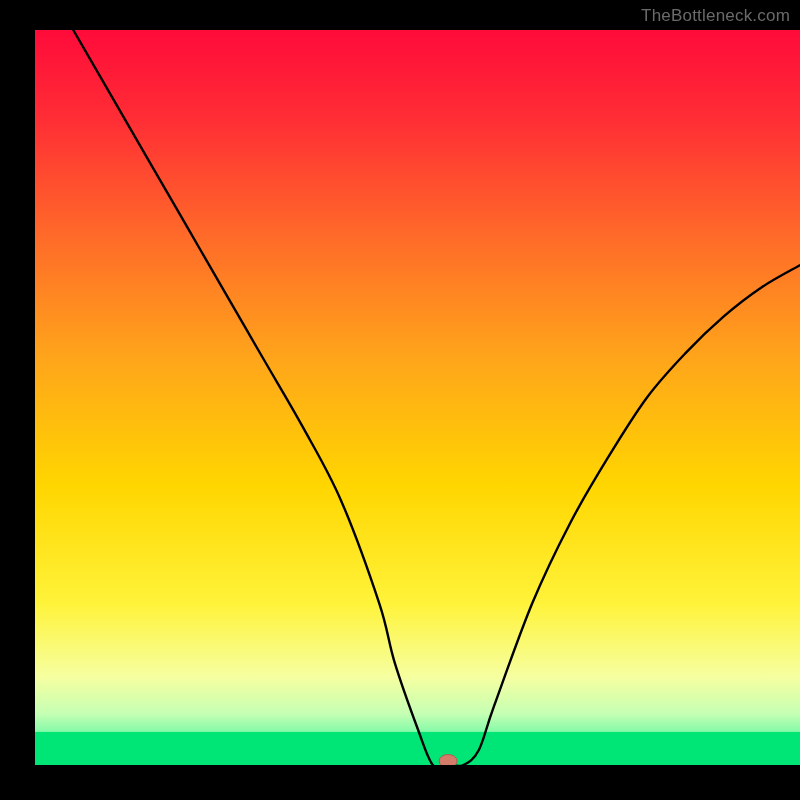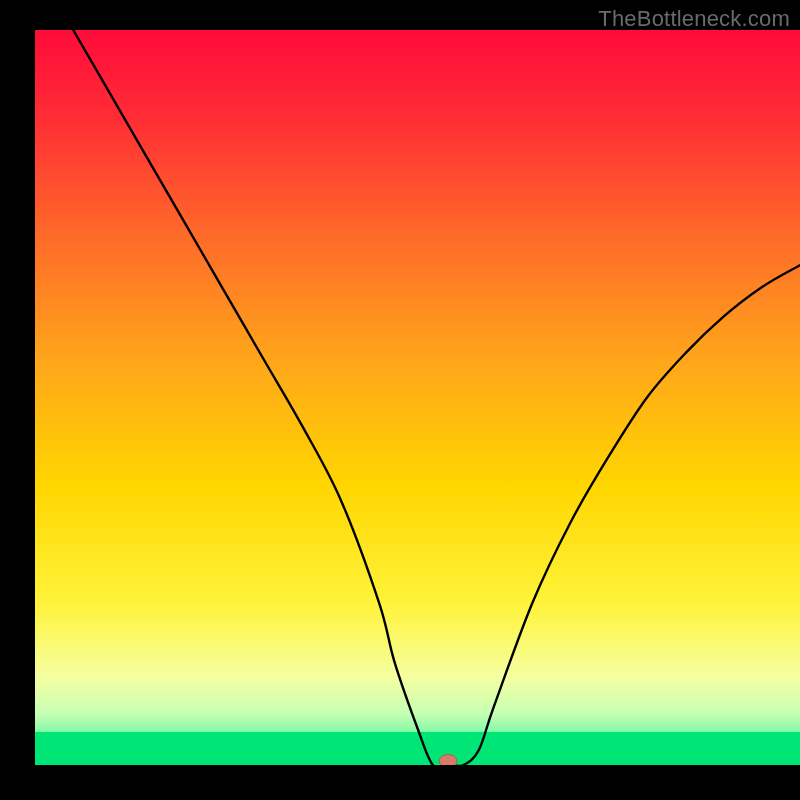--- a/index.html
+++ b/index.html
@@ -14,21 +14,21 @@
   #stage {
     position: relative;
     width: 800px;
     height: 800px;
   }
   #watermark {
     position: absolute;
     top: 6px;
     right: 10px;
     color: #6a6a6a;
-    font-size: 22px;
+    font-size: 17px;
     font-weight: 400;
     letter-spacing: 0.2px;
     z-index: 10;
   }
   svg { display: block; }
 </style>
 </head>
 <body>
 
 <div id="stage">

